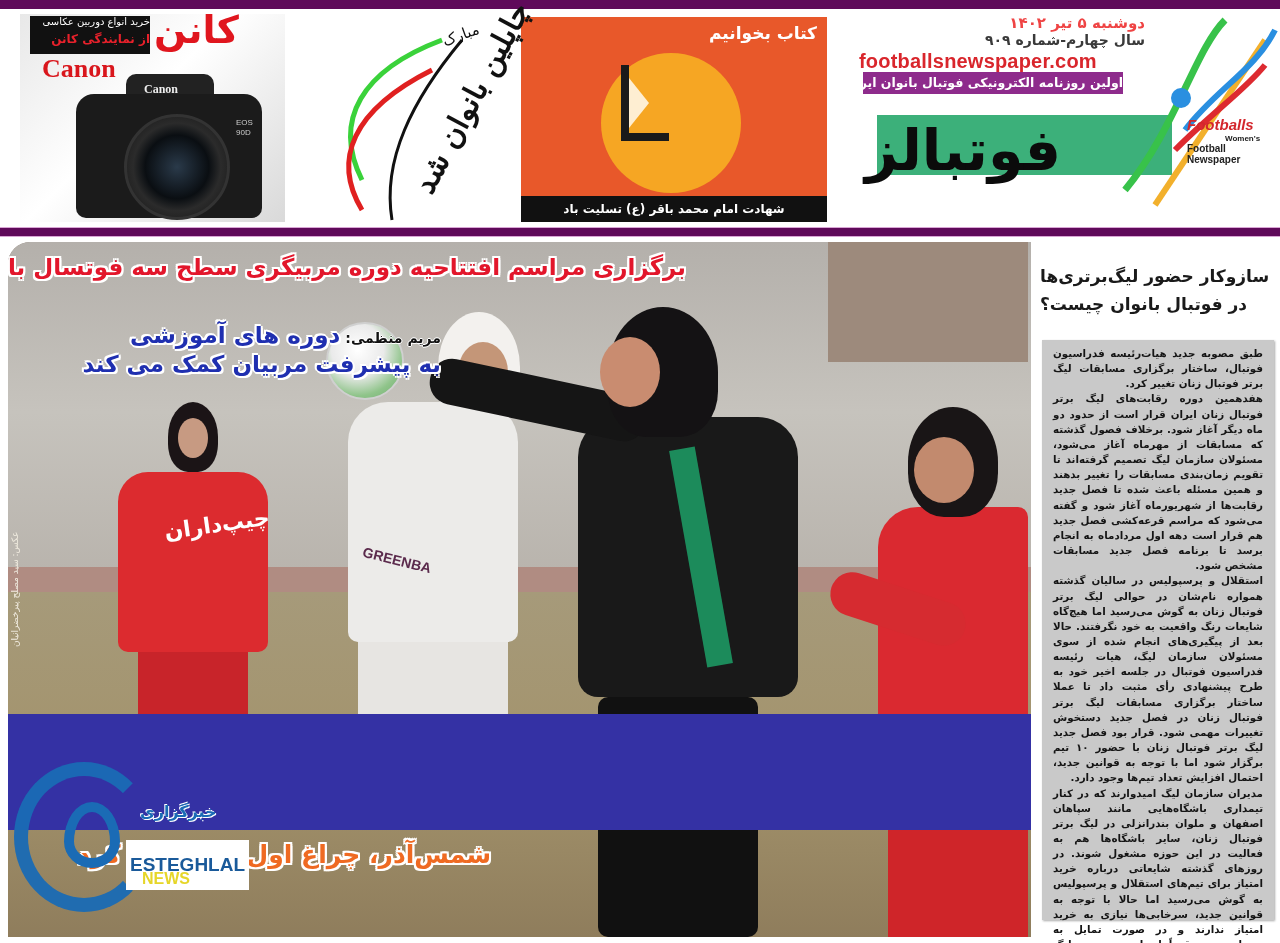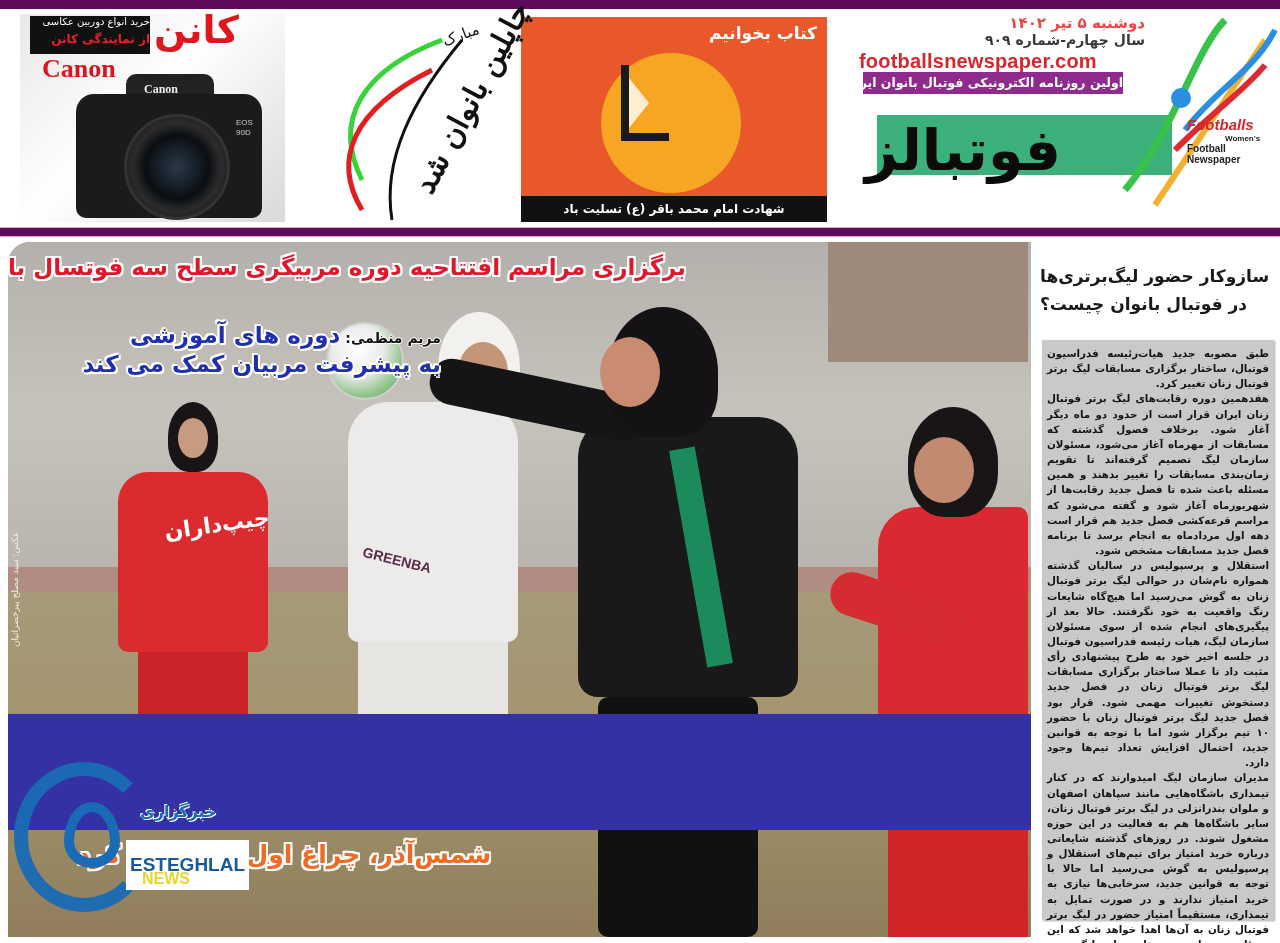--- a/index.html
+++ b/index.html
@@ -114,21 +114,21 @@
   .wm-circle { position: absolute; left: 0; top: 0; width: 140px; height: 150px; border-radius: 50%; border: 14px solid #1a6bb5; border-right-color: transparent; opacity: 0.95; }
   .wm-pin { position: absolute; left: 50px; top: 40px; width: 56px; height: 66px; border: 10px solid #1a6bb5; border-radius: 50% 50% 50% 50% / 60% 60% 40% 40%; }
   .wm-fa { position: absolute; left: 126px; top: 40px; font-size: 16px; font-weight: bold; color: #1a6bb5; direction: rtl; text-shadow: 1px 1px 0 #fff, -1px -1px 0 #fff; }
   .wm-en { position: absolute; left: 112px; top: 78px; background: #fff; padding: 14px 4px; font-family: "Liberation Sans", sans-serif; font-size: 19px; font-weight: bold; color: #1a5a9a; }
   .wm-news { position: absolute; left: 128px; top: 108px; font-family: "Liberation Sans", sans-serif; font-size: 16px; font-weight: bold; color: #e6d629; }
   .wm-com { position: absolute; left: 174px; top: 112px; font-family: "Liberation Sans", sans-serif; font-size: 11px; color: #fff; }
 
   
   .sidebar { position: absolute; left: 1038px; top: 242px; width: 242px; height: 700px; }
   .side-title { position: absolute; right: 10px; top: 20px; width: 230px; font-size: 17px; font-weight: bold; color: #1a1a1a; direction: rtl; text-align: left; line-height: 28px; }
-  .side-body { position: absolute; left: 4px; top: 98px; width: 232px; height: 580px; background: #c9c9c9; box-shadow: 1px 1px 2px #aaa; padding: 6px 5px; }
+  .side-body { position: absolute; left: 4px; top: 98px; width: 232px; height: 580px; background: #c9c9c9; box-shadow: 1px 1px 2px #aaa; padding: 6px 11px; }
   .side-para { font-size: 10.3px; font-weight: bold; color: #151515; direction: rtl; text-align: justify; line-height: 15.15px; }
 </style>
 </head>
 <body>
 
 <div class="frame-bar frame-top"></div>
 <div class="frame-bar frame-mid"></div>
 
 <div class="masthead">
 

